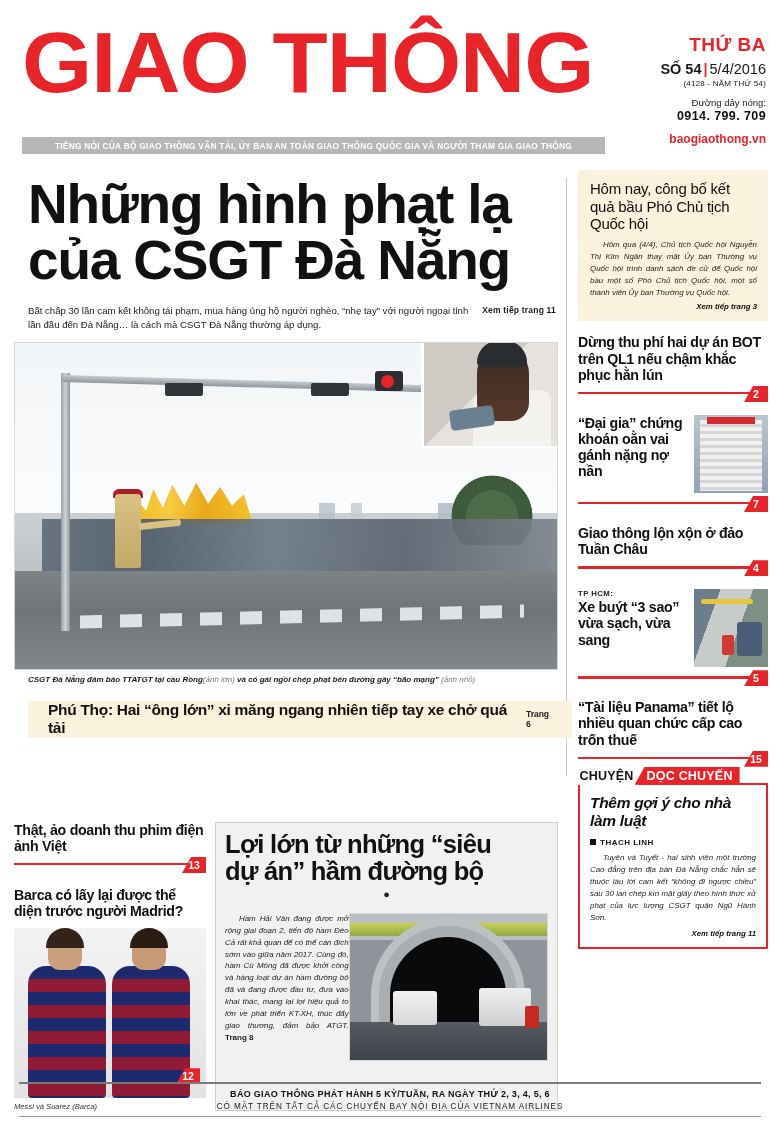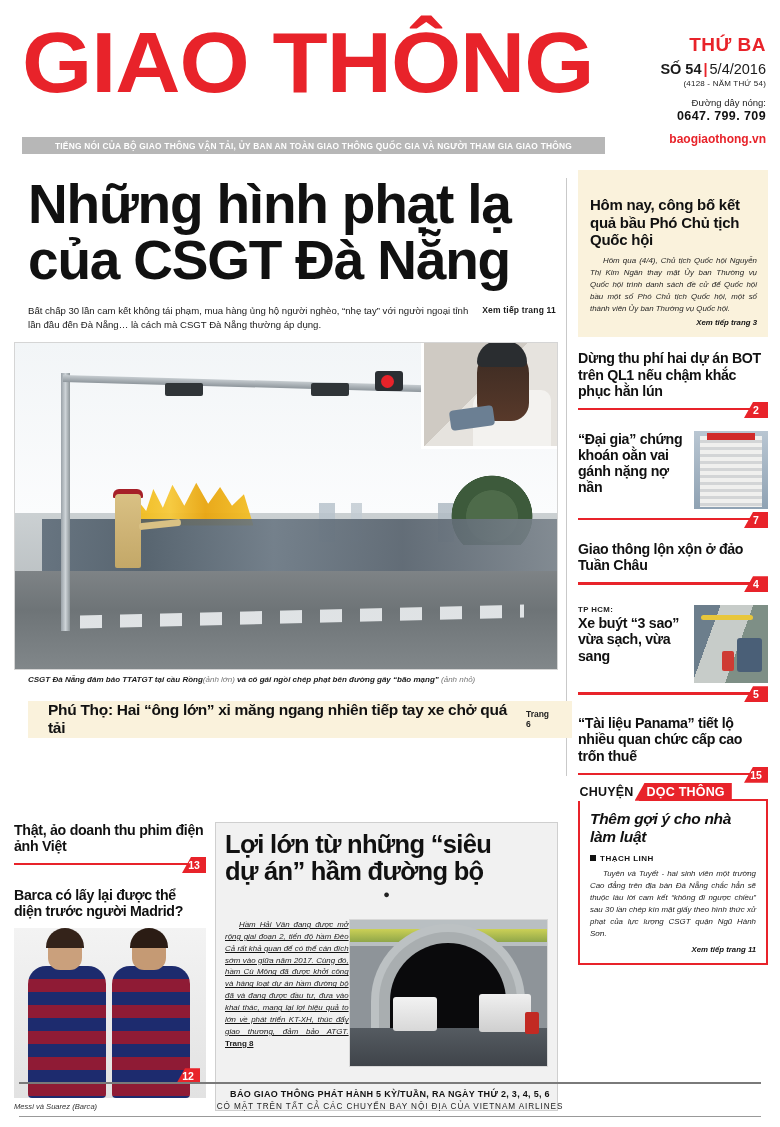--- a/index.html
+++ b/index.html
@@ -187,42 +187,42 @@
   .messi-badge {
     position: absolute; right: 6px; bottom: 14px; height: 16px; min-width: 24px;
     background: #e8232a; color:#fff; font-size:10.5px; font-weight:bold;
     display:flex; align-items:center; justify-content:center; padding:0 5px;
     clip-path: polygon(9px 0, 100% 0, 100% 100%, 0 100%);
   }
   .messi-cap { font-size: 7.6px; font-style: italic; color: #333; margin-top: 4px; }
 
   .mid-head { font-size: 25.5px; font-weight: bold; line-height: 1.06; letter-spacing: -0.7px; color: #111; text-align: left; }
   .mid-dot { text-align: center; font-size: 11px; color: #222; margin: 3px 0 1px; }
-  .mid-flow { display: flex; margin-top: 19px; text-decoration: underline; }
+  .mid-flow { display: flex; margin-top: 13px; }
   .mid-text { width: 124px; font-size: 7.9px; line-height: 1.5; font-style: italic; color: #1c1c1c; text-align: justify; }
   .mid-text .ind { display:inline-block; width: 14px; }
   .mid-text .trang { font-style: normal; font-weight: bold; font-size: 8px; }
   .tunnel-photo {
     width: 200px; height: 148px; position: relative; overflow: hidden;
     background: linear-gradient(#b9bfc2 0 18%, #8e9499 18% 100%);
     border: 1px solid #d8d8d8;
   }
   .tun-grass { position:absolute; left:0; right:0; top:6%; height:9%; background:linear-gradient(#cdd24a,#8ba43c); opacity:.9; }
   .tun-arch {
     position:absolute; left:50%; top:16%; transform:translateX(-50%);
     width: 116px; height: 112px; border-radius: 58px 58px 0 0;
     background: #0a0a0c;
     box-shadow: 0 0 0 11px #a9aeb0, 0 0 0 19px #bcc1c3;
   }
   .tun-road { position:absolute; left:0; right:0; bottom:0; height:26%; background:linear-gradient(#555b61,#3f444a); }
   .tun-truck { position:absolute; left:22%; bottom:24%; width:44px; height:34px; background:linear-gradient(#f2f2f2,#d8d8d8); border-radius:3px; }
   .tun-truck2 { position:absolute; right:8%; bottom:23%; width:52px; height:38px; background:linear-gradient(#efefef,#cfcfcf); border-radius:3px; }
   .tun-red { position:absolute; right:4%; bottom:22%; width:14px; height:22px; background:#c22a23; border-radius:2px; }
   .beige-box { background: #faf2dc; padding: 10px 11px 10px 12px; }
-  .beige-h { font-size: 15px; font-weight: bold; line-height: 1.18; letter-spacing: -0.25px; color: #111; margin-top: 16px; }
+  .beige-h { font-size: 15px; font-weight: normal; line-height: 1.18; letter-spacing: -0.25px; color: #111; }
   .beige-p { font-size: 7.9px; line-height: 1.5; font-style: italic; margin-top: 6px; color: #1e1e1e; text-align: justify; }
   .beige-p .ind { display:inline-block; width: 13px; }
   .beige-jump { font-size: 7.8px; font-weight: bold; font-style: italic; text-align: right; margin-top: 4px; color: #111; }
 
   .rc-item { margin-top: 13px; }
   .rc-head { font-size: 14.2px; font-weight: bold; line-height: 1.14; letter-spacing: -0.3px; color: #111; }
   .rc-kicker { font-size: 7.8px; font-weight: bold; letter-spacing: 0.4px; color: #222; margin-bottom: 1px; }
   .rc-withpic { display: flex; align-items: flex-start; }
   .rc-withpic .rc-head { flex: 1; }
   .rc-pic {
@@ -275,21 +275,21 @@
     </div>
     <div class="tagline-bar">TIẾNG NÓI CỦA BỘ GIAO THÔNG VẬN TẢI, ỦY BAN AN TOÀN GIAO THÔNG QUỐC GIA VÀ NGƯỜI THAM GIA GIAO THÔNG</div>
 
     <div class="mast-right">
       <div class="mr-day">THỨ BA</div>
       <div class="mr-issue">
         <span>SỐ 54</span><span class="sep">|</span><span class="date">5/4/2016</span>
       </div>
       <div class="mr-sub">(4128 - NĂM THỨ 54)</div>
       <div class="mr-hot-label">Đường dây nóng:</div>
-      <div class="mr-hot-num">0647. 799. 709</div>
+      <div class="mr-hot-num">0914. 799. 709</div>
       <div class="mr-web">baogiaothong.vn</div>
     </div>
   </div>
 
   <div class="body-area">
 
     <div class="divider-v"></div>
 
     <div class="col-left">
 
@@ -454,21 +454,21 @@
         <div class="rc-head">“Tài liệu Panama” tiết lộ nhiều quan chức cấp cao trốn thuế</div>
         <div class="rule-badge">
           <div class="rule"></div>
           <div class="badge">15</div>
         </div>
       </div>
 
       <div class="cdd-wrap">
         <div class="cdd-tabs">
           <div class="cdd-tab1">CHUYỆN</div>
-          <div class="cdd-tab2">DỌC THÔNG</div>
+          <div class="cdd-tab2">DỌC CHUYẾN</div>
         </div>
         <div class="cdd-head">Thêm gợi ý cho nhà làm luật</div>
         <div class="cdd-byline">
           <span class="sq"></span>
             <span>THẠCH LINH</span>
         </div>
         <div class="cdd-body">
           <span class="ind"></span><span>Tuyên và Tuyết - hai sinh viên một trường Cao đẳng trên địa bàn Đà Nẵng chắc hẳn sẽ thuộc làu lời cam kết “không đi ngược chiều” sau 30 lần chép kín mặt giấy theo hình thức xử phạt của lực lượng CSGT quận Ngũ Hành Sơn.</span>
         </div>
         <div class="cdd-jump">Xem tiếp trang 11</div>

